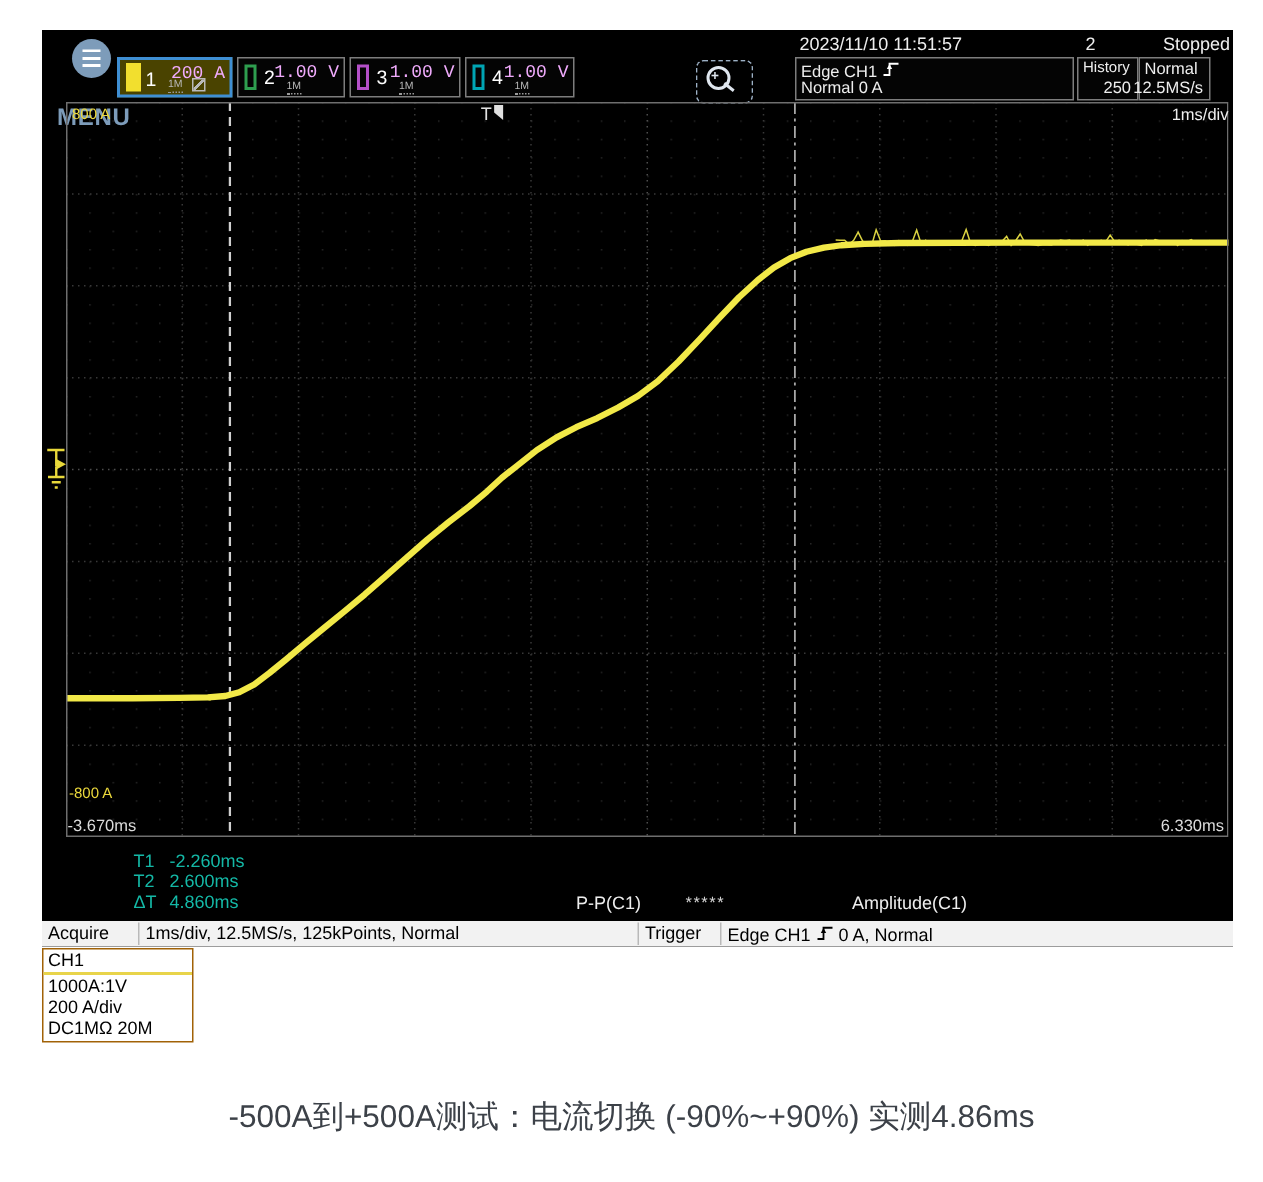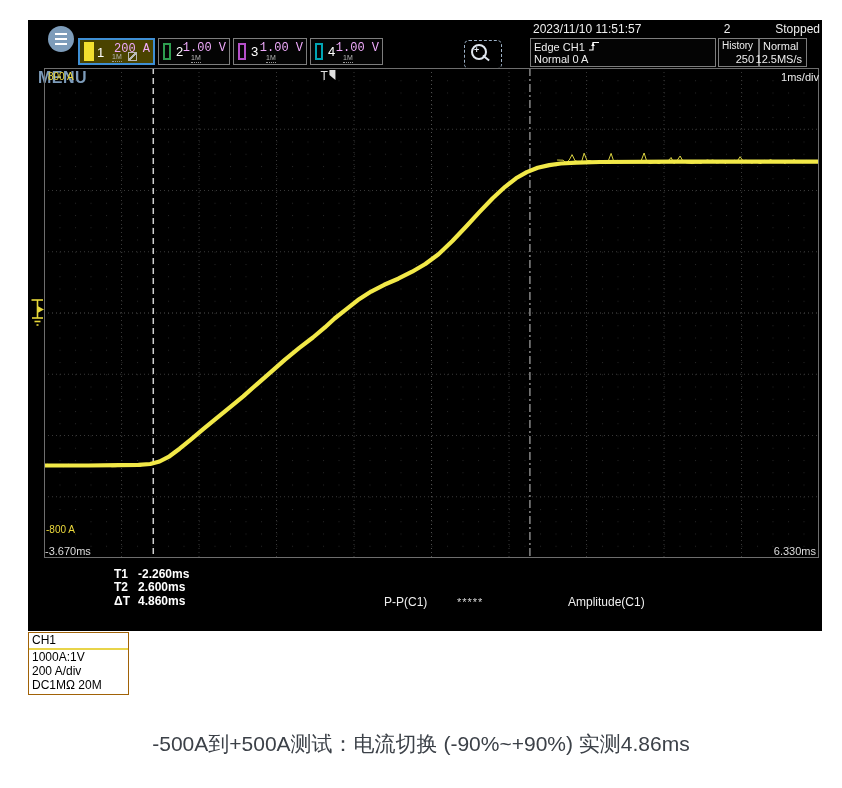--- a/index.html
+++ b/index.html
@@ -44,21 +44,21 @@
   .hb-l2{position:absolute;left:3px;top:14px;}
   .hb-r2{position:absolute;right:4px;top:14px;}
 
   .edge-ic{display:inline-block;vertical-align:-1px;}
 
   
   .yellow{color:#ecd93c;}
   .gray{color:#dcdcdc;}
 
   
-  .curs-row{position:absolute;left:86px;font-size:12px;color:#ffffff;white-space:nowrap;font-weight:bold;}
+  .curs-row{position:absolute;left:61px;font-size:12px;color:#14b8a6;white-space:nowrap;}
   .curs-lab{display:inline-block;width:24px;}
 
   
   .acqbar{left:0;top:594px;width:794px;height:17px;background:#f2f2f2;color:#000;}
   .acq-sep{position:absolute;top:1px;bottom:1px;width:1px;background:#b9b9b9;}
   .acqbar .t12{top:2px;position:absolute;}
 
   
   .ch1-panel{position:absolute;left:28px;top:632px;width:101px;height:63px;background:#fff;
              border:1px solid #a16207;box-sizing:border-box;color:#000;font-size:12px;}
@@ -199,20 +199,36 @@
   </div>
   <div class="curs-row" style="top:574px;">
     <span class="curs-lab">ΔT</span><span>4.860ms</span>
   </div>
 
   <div class="abs t12" style="left:356px;top:576px;">P-P(C1)</div>
   <div class="abs t11" style="left:429px;top:576px;letter-spacing:1px;color:#d8d8d8;">*****</div>
   <div class="abs t12" style="left:540px;top:576px;">Amplitude(C1)</div>
   <div class="abs t12" style="left:668px;top:576px;margin-top:36px;">337 A</div>
 
+  <div class="abs acqbar">
+    <span class="t12" style="left:4px;">Acquire</span>
+    <span class="acq-sep" style="left:64px;"></span>
+    <span class="t12" style="left:69px;">1ms/div, 12.5MS/s, 125kPoints, Normal</span>
+    <span class="acq-sep" style="left:397px;"></span>
+    <span class="t12" style="left:402px;">Trigger</span>
+    <span class="acq-sep" style="left:452px;"></span>
+    <span class="t12" style="left:457px;color:#000;">
+      <span>Edge CH1</span>
+      <svg class="edge-ic" width="12" height="12" viewBox="0 0 12 12">
+        <path d="M1 10 H5 V2.5 H11" stroke="#000" stroke-width="1.2" fill="none"></path>
+        <path d="M3.2 6 L5 2.6 L6.8 6 Z" fill="#000"></path>
+      </svg>
+      <span>0 A, Normal</span>
+    </span>
+  </div>
 </div>
 
 <div class="ch1-panel">
   <div class="ch1-title">CH1</div>
   <div class="ch1-line">1000A:1V</div>
   <div class="ch1-line">200 A/div</div>
   <div class="ch1-line">DC1MΩ 20M</div>
 </div>
 
 <div class="caption">-500A到+500A测试：电流切换 (-90%~+90%) 实测4.86ms</div>

